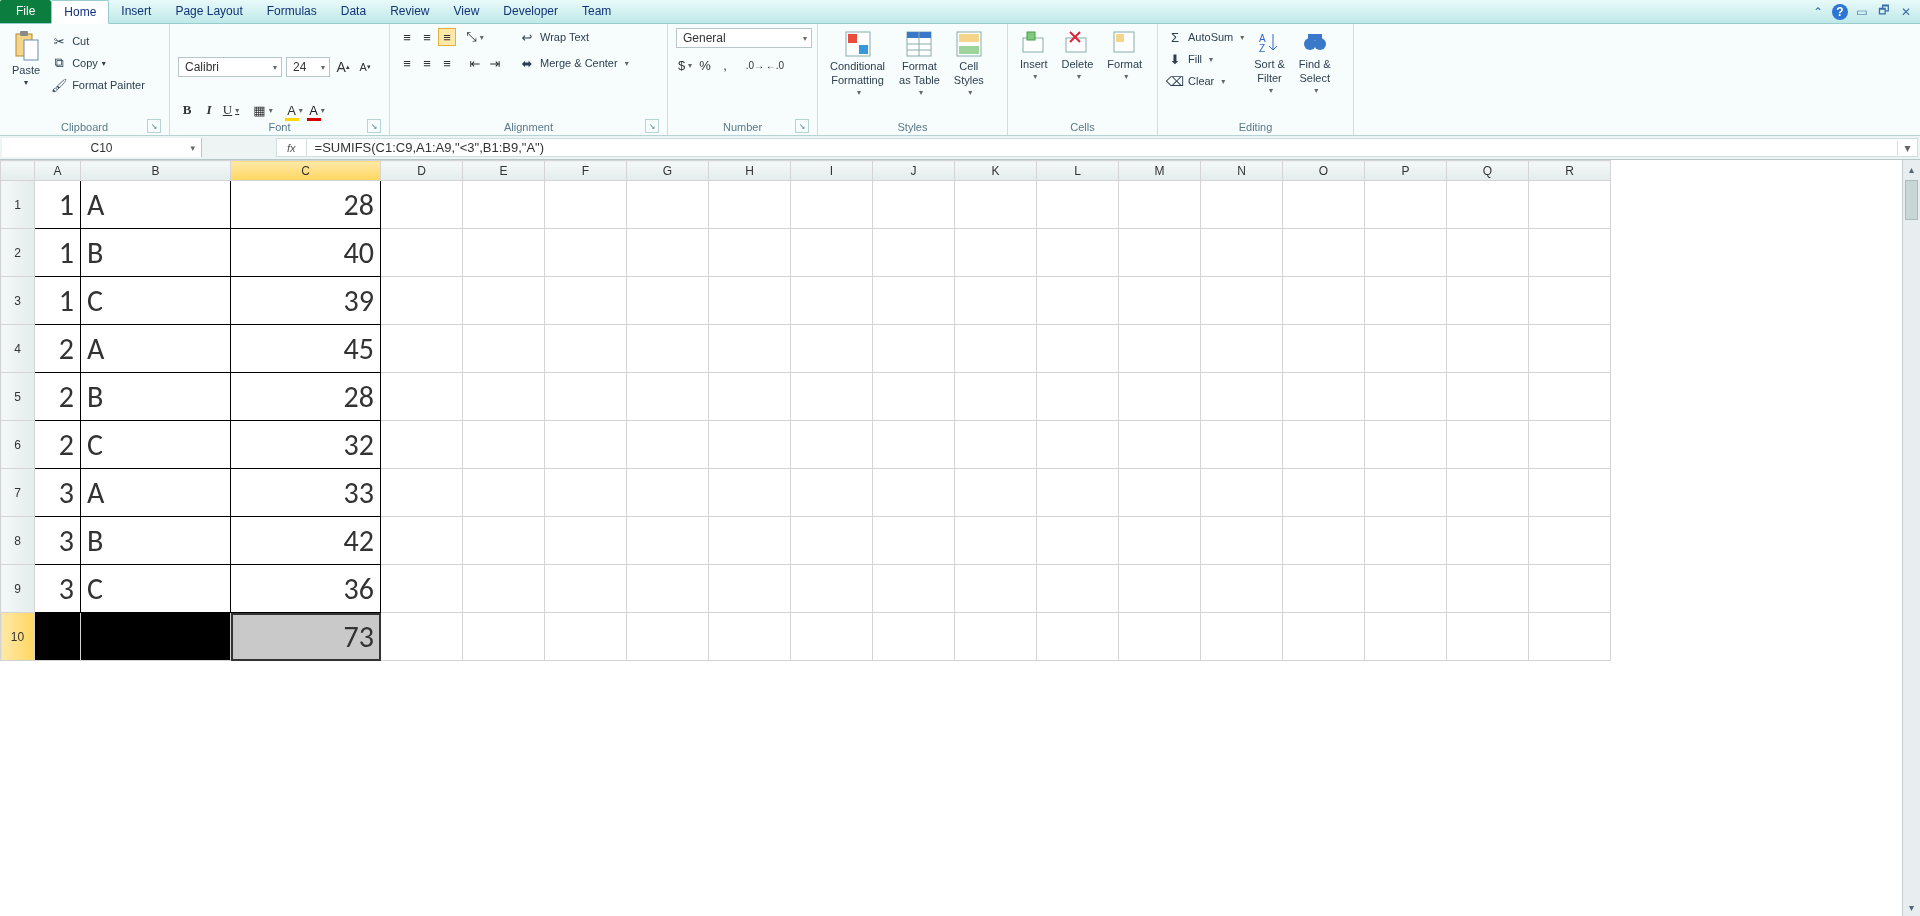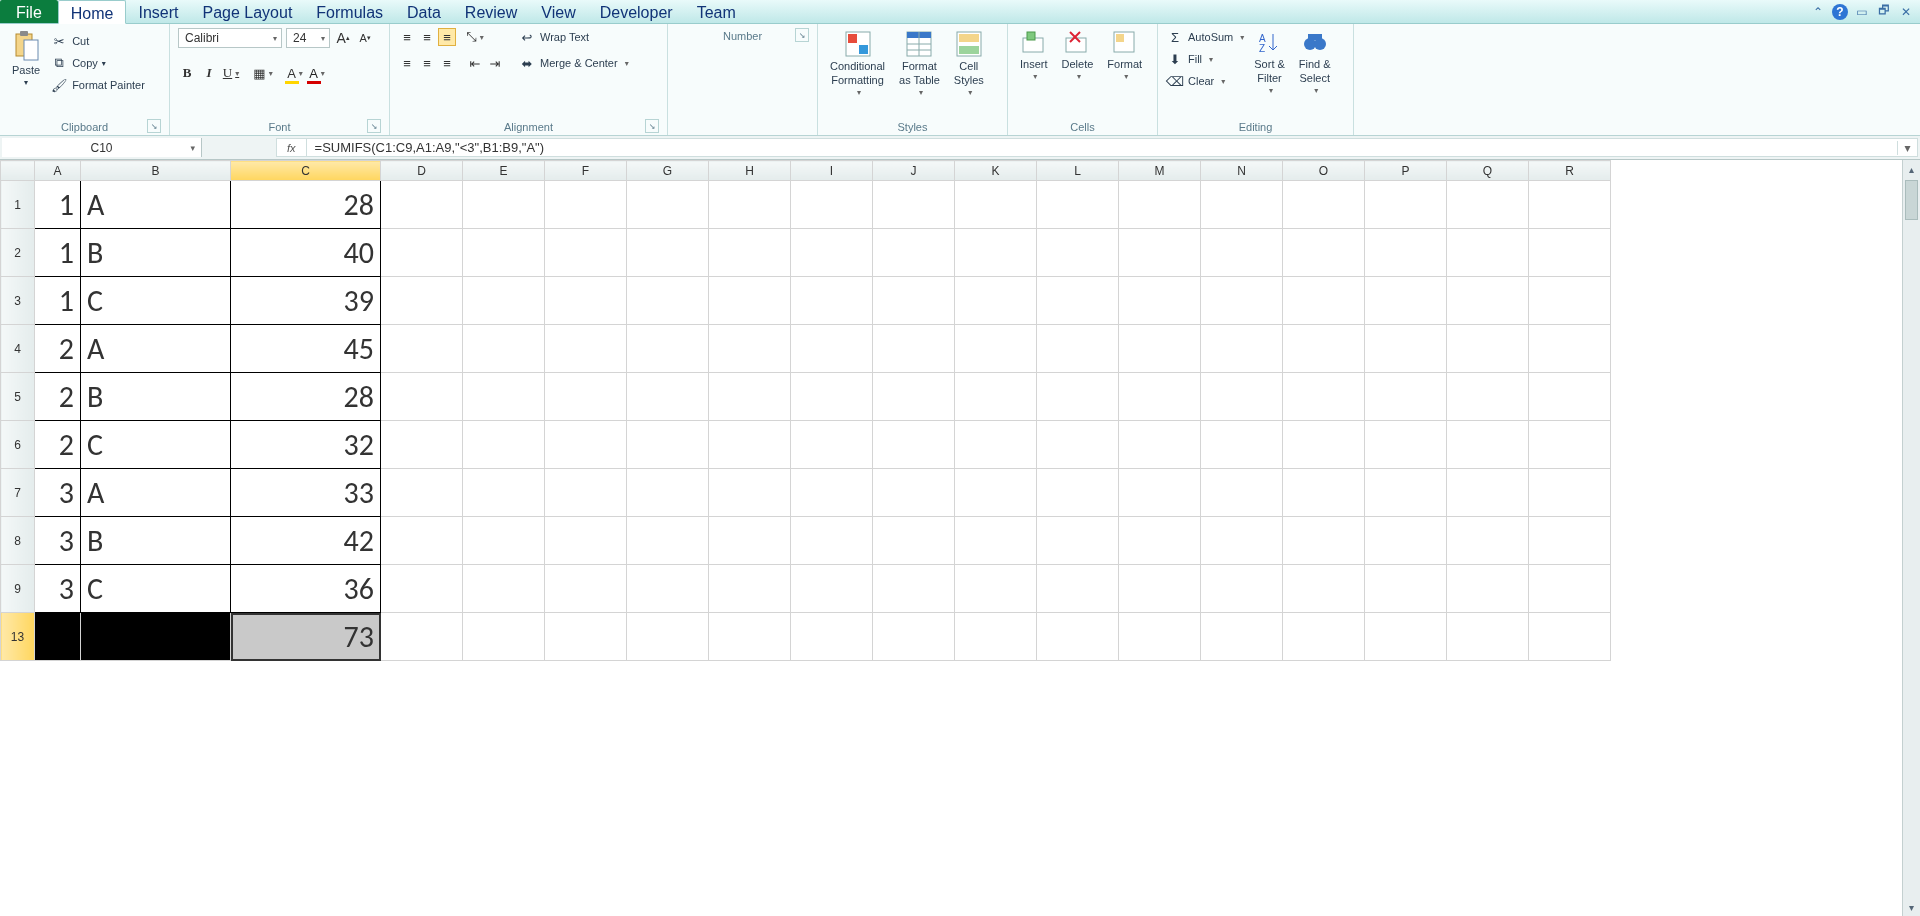--- a/index.html
+++ b/index.html
@@ -1,20 +1,20 @@
 <!DOCTYPE html>
 <html><head>
 <meta charset="utf-8">
 <style>
   * { box-sizing: border-box; margin: 0; padding: 0; font-family: "Segoe UI", Tahoma, sans-serif; }
   body { background: #fff; font-size: 12px; color: #333; overflow: hidden; width: 1920px; height: 916px; }
 
   
   .menubar { height: 24px; background: linear-gradient(#e9fafa,#bfe8e8); display: flex; align-items: stretch; border-bottom: 1px solid #9cc; position: relative; }
-  .menubar .tab { padding: 4px 12px 0; font-size: 16px; color: #137; cursor: default; }
+  .menubar .tab { padding: 4px 12px 0; font-size: 12px; color: #137; cursor: default; }
   .menubar .tab.file { background: #0b7d3e; color: #fff; border-top-left-radius: 2px; border-top-right-radius: 2px; padding: 4px 16px; font-weight: 500; }
   .menubar .tab.active { background: #fff; border: 1px solid #9cc; border-bottom: 1px solid #fff; margin-bottom: -1px; border-radius: 2px 2px 0 0; }
   .menubar .right-icons { margin-left: auto; display: flex; align-items: center; gap: 6px; padding-right: 6px; }
   .ric { width: 16px; height: 16px; display: inline-flex; align-items: center; justify-content: center; color:#3a6ea5; }
 
   
   .ribbon { height: 112px; background: #f7fcfc; border-bottom: 1px solid #b7d4d4; display: flex; }
   .group { border-right: 1px solid #c9e0e0; padding: 4px 8px 2px; display: flex; flex-direction: column; justify-content: space-between; }
   .group-body { display: flex; align-items: flex-start; gap: 6px; flex: 1; }
   .group-label { text-align: center; font-size: 11px; color: #5a7a8a; padding-top: 2px; position: relative; }
@@ -114,21 +114,21 @@
         <div class="hstack tiny">
           <span class="iconbox">🖌</span>
           <span>Format Painter</span>
         </div>
       </div>
     </div>
     <div class="group-label"><span>Clipboard</span><span class="dlaunch">↘</span></div>
   </div>
 
   <div class="group" style="width:220px;">
-    <div class="group-body vstack" style="gap:16px;">
+    <div class="group-body vstack" style="gap:24px;justify-content:flex-end;">
       <div class="hstack">
         <div class="select" style="width:104px;">
             <span>Calibri</span>
           </div>
         <div class="select" style="width:44px;">
             <span>24</span>
           </div>
         <span class="iconbox" style="font-size:14px;">A<sup style="font-size:7px;">▴</sup></span>
         <span class="iconbox" style="font-size:11px;">A<sup style="font-size:7px;">▾</sup></span>
       </div>
@@ -177,20 +177,33 @@
         <div class="hstack tiny ddarrow">
           <span class="iconbox">⬌</span>
           <span>Merge &amp; Center</span>
         </div>
       </div>
     </div>
     <div class="group-label"><span>Alignment</span><span class="dlaunch">↘</span></div>
   </div>
 
   <div class="group" style="width:150px;">
+    <div class="group-body vstack" style="gap:8px;">
+      <div class="select" style="width:136px;">
+          <span>General</span>
+        </div>
+      <div class="btnrow">
+        <span class="iconbox ddarrow">$</span>
+        <span class="iconbox">%</span>
+        <span class="iconbox">,</span>
+        <span style="width:8px;"></span>
+        <span class="iconbox" style="font-size:10px;">.0→</span>
+        <span class="iconbox" style="font-size:10px;">←.0</span>
+      </div>
+    </div>
     <div class="group-label"><span>Number</span><span class="dlaunch">↘</span></div>
   </div>
 
   <div class="group" style="width:190px;">
     <div class="group-body">
       <div class="big-btn ddarrow">
         <svg width="28" height="28">
             <rect x="2" y="2" width="24" height="24" fill="#fff" stroke="#8aa"></rect>
             <rect x="4" y="4" width="9" height="9" fill="#e74c3c"></rect>
             <rect x="15" y="15" width="9" height="9" fill="#3498db"></rect>
@@ -533,21 +546,21 @@
             <td></td>
             <td></td>
             <td></td>
             <td></td>
             <td></td>
             <td></td>
             <td></td>
             <td></td>
       </tr>
       <tr>
-        <th class="sel">13</th>
+        <th class="sel">10</th>
         <td class="blackcell"></td>
         <td class="blackcell"></td>
         <td class="val-r activecell databorder">73</td>
         <td></td>
             <td></td>
             <td></td>
             <td></td>
             <td></td>
             <td></td>
             <td></td>

